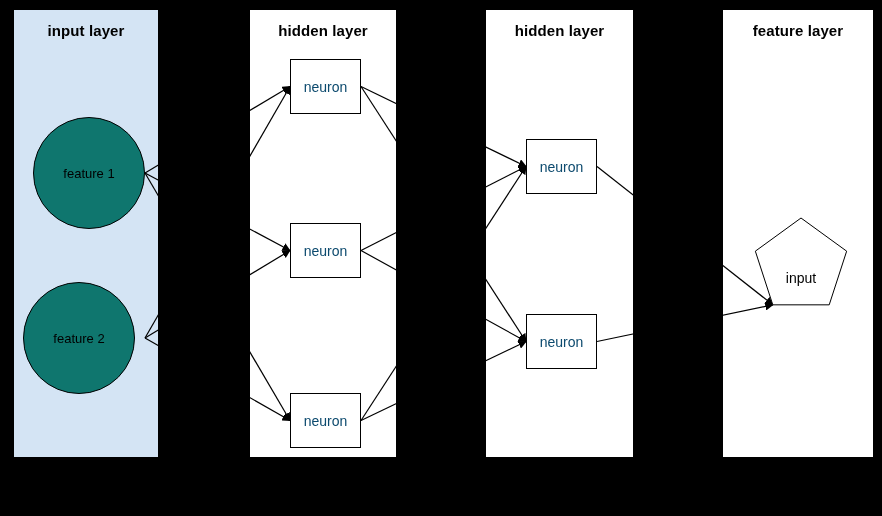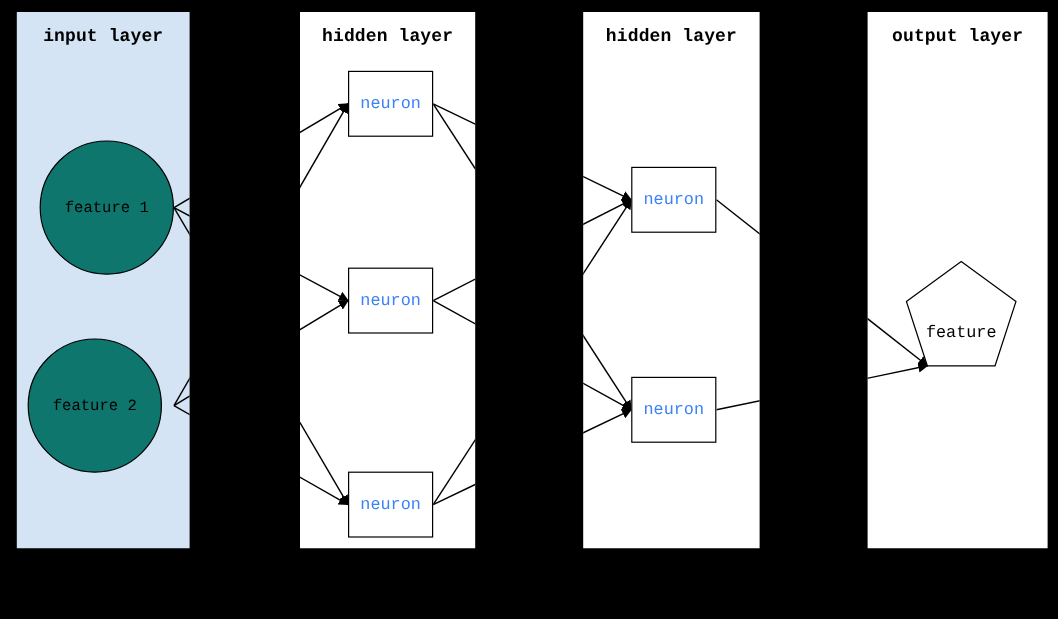--- a/index.html
+++ b/index.html
@@ -6,21 +6,21 @@
     margin: 0;
     padding: 0;
     background: #000000;
   }
   #canvas {
     position: relative;
     width: 882px;
     height: 457px;
     background: #000000;
     overflow: hidden;
-    font-family: Liberation Mono, monospace;
+    font-family: Liberation Sans, sans-serif;
   }
   .layer-panel {
     position: absolute;
     box-sizing: border-box;
     overflow: hidden;
   }
   .panel-title {
     position: absolute;
     left: 0;
     width: 100%;
@@ -52,21 +52,21 @@
   }
   .node-box {
     position: absolute;
     box-sizing: border-box;
     border: 1px solid #000000;
     background: #ffffff;
     display: flex;
     align-items: center;
     justify-content: center;
     font-size: 14px;
-    color: #3b82f6;
+    color: #0c4a6e;
   }
   .node-pentagon {
     position: absolute;
   }
   .pent-label {
     position: absolute;
     width: 100%;
     text-align: center;
     font-size: 14px;
     color: #000000;
@@ -81,21 +81,21 @@
       <div class="layer-panel" style="left: 14px; top: 10px; width: 144px; height: 486px; background: rgb(212, 228, 244);">
         <div class="panel-title" style="top: 12px;">input layer</div>
       </div>
       <div class="layer-panel" style="left: 250px; top: 10px; width: 146px; height: 486px; background: rgb(255, 255, 255);">
         <div class="panel-title" style="top: 12px;">hidden layer</div>
       </div>
       <div class="layer-panel" style="left: 486px; top: 10px; width: 147px; height: 486px; background: rgb(255, 255, 255);">
         <div class="panel-title" style="top: 12px;">hidden layer</div>
       </div>
       <div class="layer-panel" style="left: 723px; top: 10px; width: 150px; height: 486px; background: rgb(255, 255, 255);">
-        <div class="panel-title" style="top: 12px;">output layer</div>
+        <div class="panel-title" style="top: 12px;">feature layer</div>
       </div>
     </div>
 
   <svg class="edge-svg" id="edges" viewBox="0 0 882 516" xmlns="http://www.w3.org/2000/svg">
       <defs>
         <clipPath id="panel-clip">
           <rect x="14" y="10" width="144" height="486"></rect>
           <rect x="250" y="10" width="146" height="486"></rect>
           <rect x="486" y="10" width="147" height="486"></rect>
           <rect x="723" y="10" width="150" height="486"></rect>
@@ -125,16 +125,16 @@
   <div id="nodes">
       <div class="node-circle" style="left: 33px; top: 117px; width: 112px; height: 112px;">feature 1</div>
       <div class="node-circle" style="left: 23px; top: 282px; width: 112px; height: 112px;">feature 2</div>
       <div class="node-box" style="left: 290px; top: 59px; width: 71px; height: 55px;">neuron</div>
       <div class="node-box" style="left: 290px; top: 223px; width: 71px; height: 55px;">neuron</div>
       <div class="node-box" style="left: 290px; top: 393px; width: 71px; height: 55px;">neuron</div>
       <div class="node-box" style="left: 526px; top: 139px; width: 71px; height: 55px;">neuron</div>
       <div class="node-box" style="left: 526px; top: 314px; width: 71px; height: 55px;">neuron</div>
       <div class="node-pentagon" style="left: 749px; top: 214px; width: 104px; height: 104px;"><svg width="104" height="104" viewBox="0 0 104 104">
           <polygon points="52.00,4.00 97.65,37.17 80.21,90.83 23.79,90.83 6.35,37.17" fill="#ffffff" stroke="#000000" stroke-width="1"></polygon>
-        </svg><div class="pent-label" style="top: 56px;">feature</div></div>
+        </svg><div class="pent-label" style="top: 56px;">input</div></div>
     </div>
 
 </div>
 
 </body></html>

